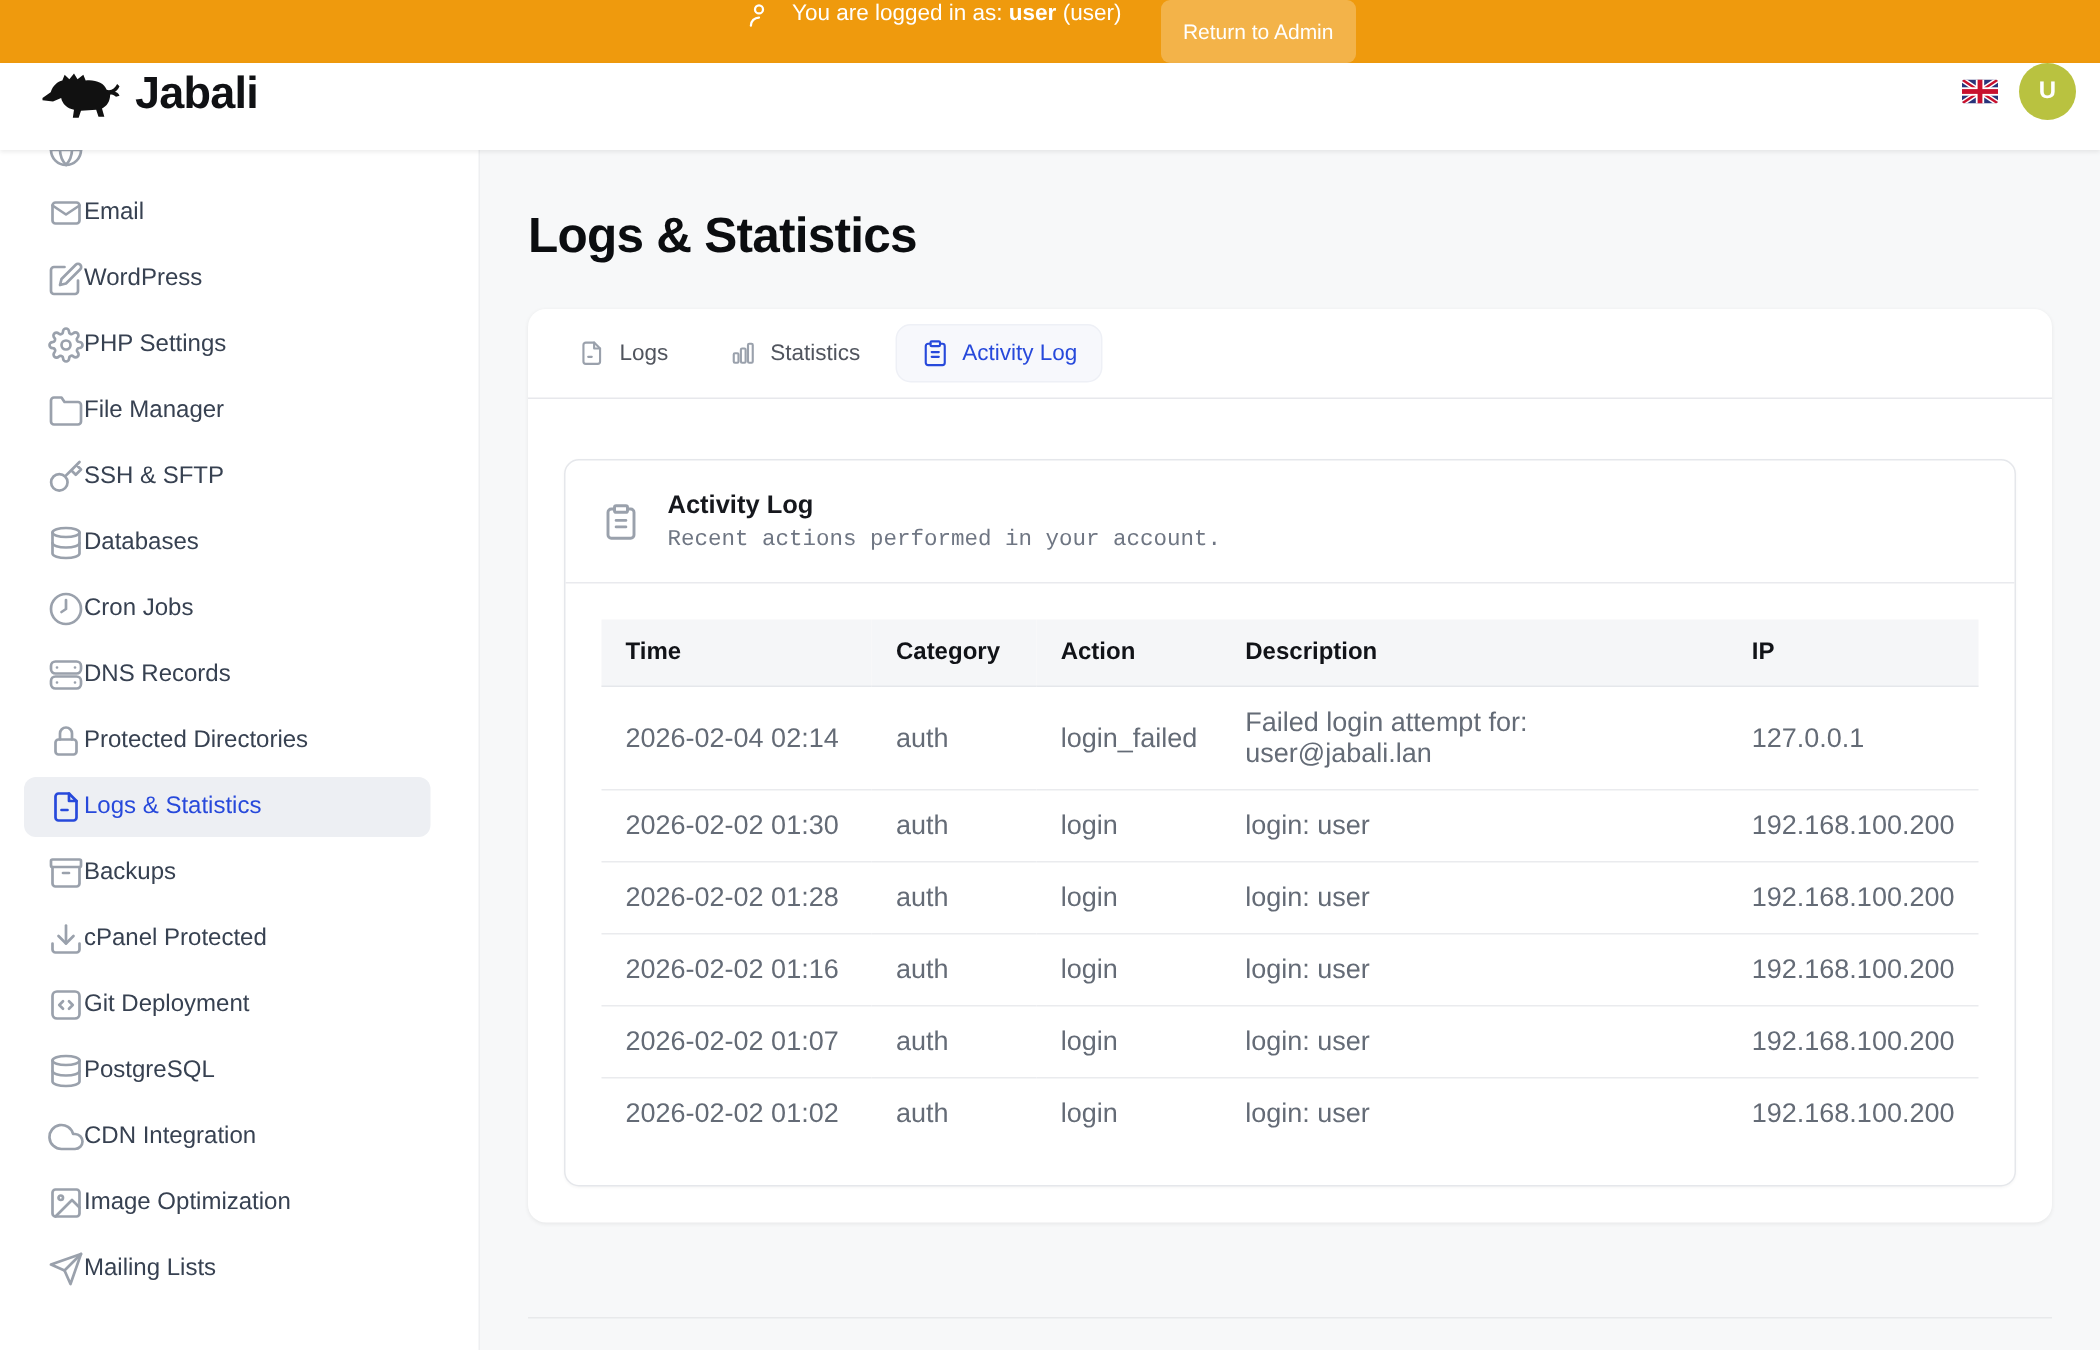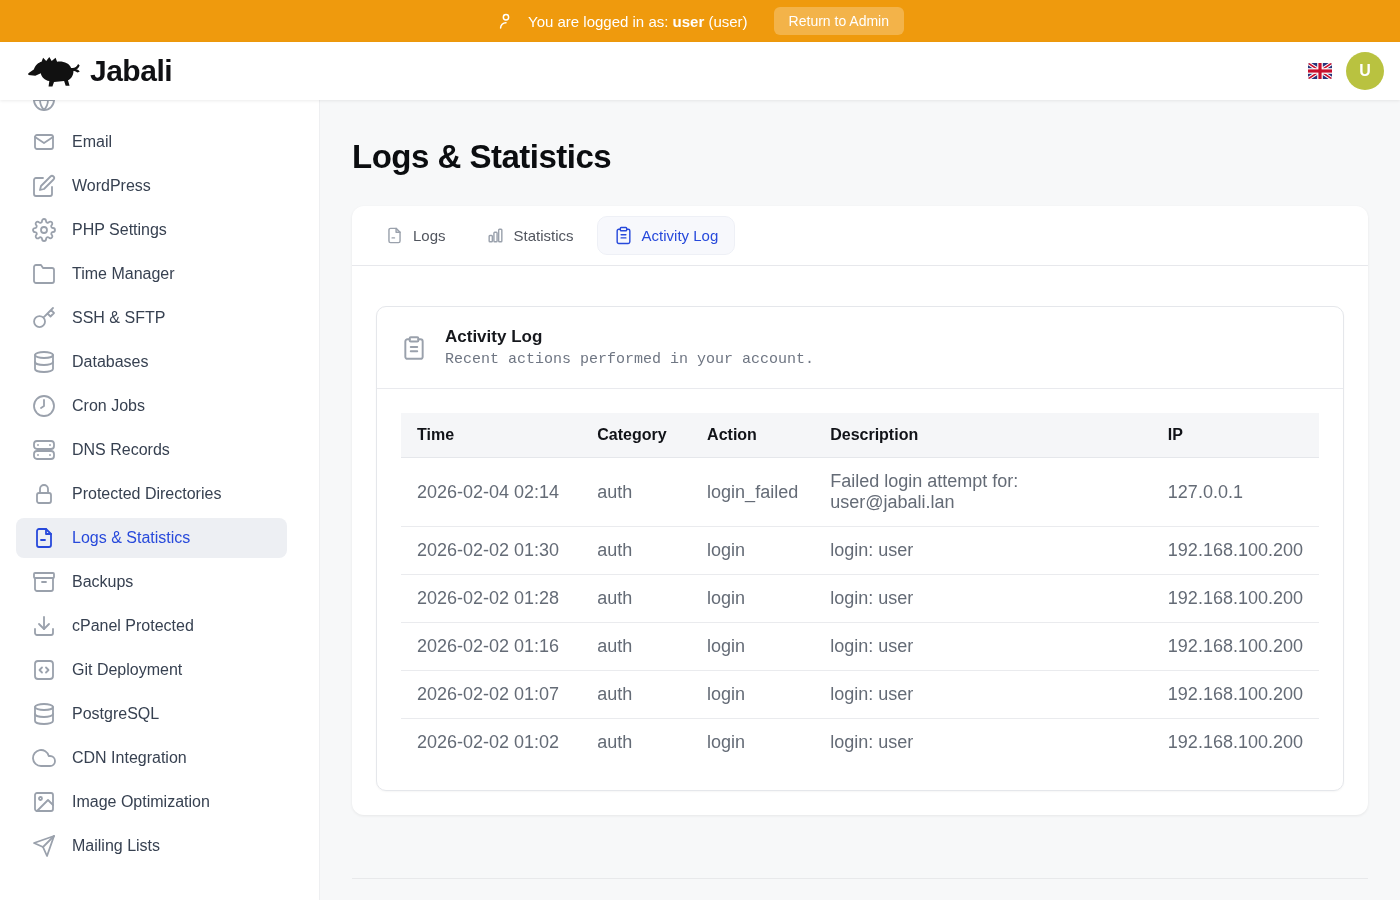--- a/index.html
+++ b/index.html
@@ -1,45 +1,45 @@
 <!DOCTYPE html>
 <html><head>
 <meta charset="utf-8">
 <style>
   * { margin:0; padding:0; box-sizing:border-box; }
   html,body { width:1400px; height:900px; overflow:hidden;
     font-family:"Liberation Sans","DejaVu Sans",sans-serif; background:#f7f8f9; color:#16181d; }
 
   
-  .topbar { height:42px; background:#ef9a0d; display:flex; align-items:center;
+  .topbar { height:42px; background:#ef9a0d; display:flex; 
     justify-content:center; gap:12px; color:#fff; font-size:15px; }
   .topbar .icon svg { width:20px; height:20px; display:block; }
   .topbar b { font-weight:700; }
   .return-btn { background:rgba(255,255,255,.25); color:#fff; border:none; border-radius:6px;
     padding:6px 15px; font-size:14px; font-family:inherit; cursor:pointer; margin-left:14px; }
 
   
-  .header { height:58px; background:#fff; display:flex; align-items:center;
+  .header { height:58px; background:#fff; display:flex; align-items:flex-start;
     padding:0 16px 0 26px; box-shadow:0 1px 3px rgba(0,0,0,.08); position:relative; z-index:5; }
   .brand { display:flex; align-items:center; gap:8px; }
   .brand svg { width:56px; height:42px; display:block; }
   .brand-name { font-size:30px; font-weight:800; color:#101114; letter-spacing:-.5px; }
   .header-right { margin-left:auto; display:flex; align-items:center; gap:14px; }
   .flag { width:24px; height:16px; border-radius:2px; overflow:hidden; display:block; cursor:pointer; }
   .avatar { width:38px; height:38px; border-radius:50%; background:#b9c240; color:#fff;
     font-size:16px; font-weight:700; display:flex; align-items:center; justify-content:center; cursor:pointer; }
 
   
   .shell { display:flex; height:800px; }
   .sidebar { width:320px; background:#fff; border-right:1px solid #eeeff1;
     position:relative; overflow:hidden; padding-top:22px; flex:none; }
   .side-partial { position:absolute; top:-12px; left:32px; color:#9aa1ac; }
   .side-partial svg { width:24px; height:24px; display:block; }
   .side-item { height:40px; margin:0 32px 4px 16px; border-radius:8px; display:flex;
-    align-items:center; gap:16px; padding:0 16px; cursor:pointer; color:#374151; font-size:16px; }
+    align-items:center; padding:0 16px; cursor:pointer; color:#374151; font-size:16px; }
   .side-item .icon { color:#9aa1ac; }
   .side-item .icon svg { width:24px; height:24px; display:block; }
   .side-item.active { background:#edeff3; color:#2749db; font-weight:500; }
   .side-item.active .icon { color:#2749db; }
 
   .main { flex:1; padding:0 32px; display:flex; flex-direction:column; }
   .page-title { font-size:33px; font-weight:800; color:#0b0d10; letter-spacing:-.5px; margin-top:38px; }
 
   
   .card { background:#fff; border-radius:12px; box-shadow:0 1px 3px rgba(0,0,0,.07);
@@ -152,21 +152,21 @@
             </svg>
           </span>
           <span>PHP Settings</span>
         </div>
         <div class="side-item">
           <span class="icon">
             <svg viewBox="0 0 24 24" fill="none" stroke="currentColor" stroke-width="1.8" stroke-linecap="round" stroke-linejoin="round">
               <path d="M22 19a2 2 0 0 1-2 2H4a2 2 0 0 1-2-2V5a2 2 0 0 1 2-2h5l2 3h9a2 2 0 0 1 2 2z"></path>
             </svg>
           </span>
-          <span>Time Manager</span>
+          <span>File Manager</span>
         </div>
         <div class="side-item">
           <span class="icon">
             <svg viewBox="0 0 24 24" fill="none" stroke="currentColor" stroke-width="1.8" stroke-linecap="round" stroke-linejoin="round">
               <path d="M21 2l-2 2m-7.61 7.61a5.5 5.5 0 1 1-7.778 7.778 5.5 5.5 0 0 1 7.777-7.777zm0 0L15.5 7.5m0 0l3 3L22 7l-3-3m-3.5 3.5L19 4"></path>
             </svg>
           </span>
           <span>SSH &amp; SFTP</span>
         </div>
         <div class="side-item">

